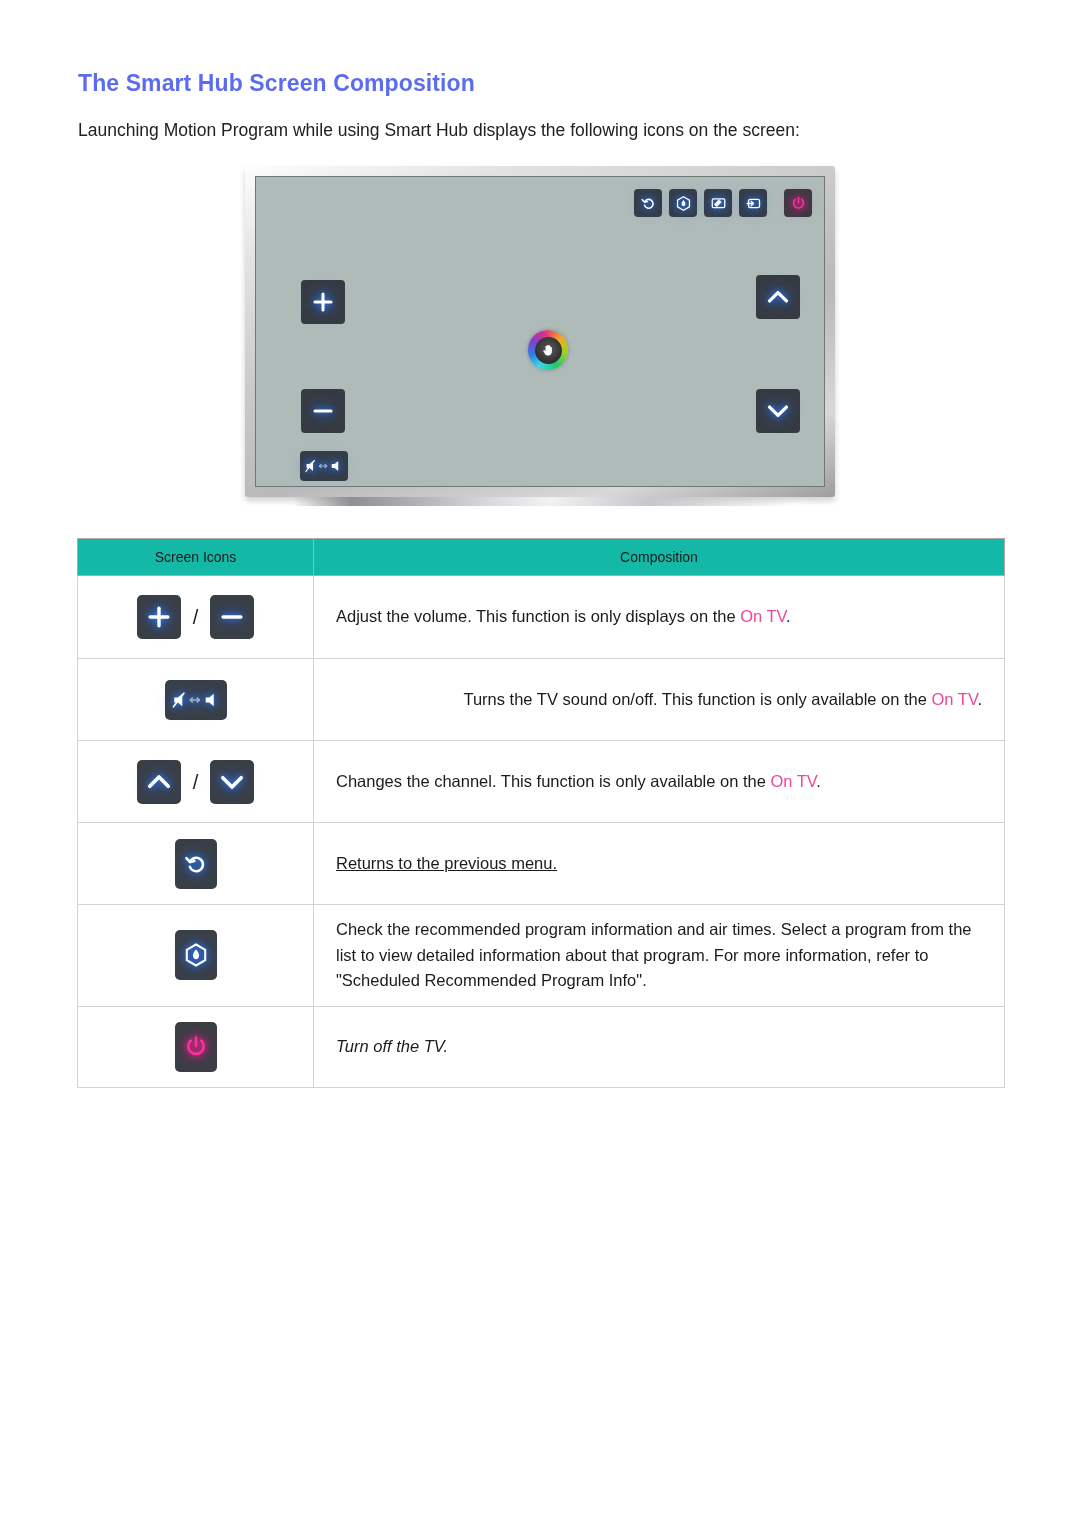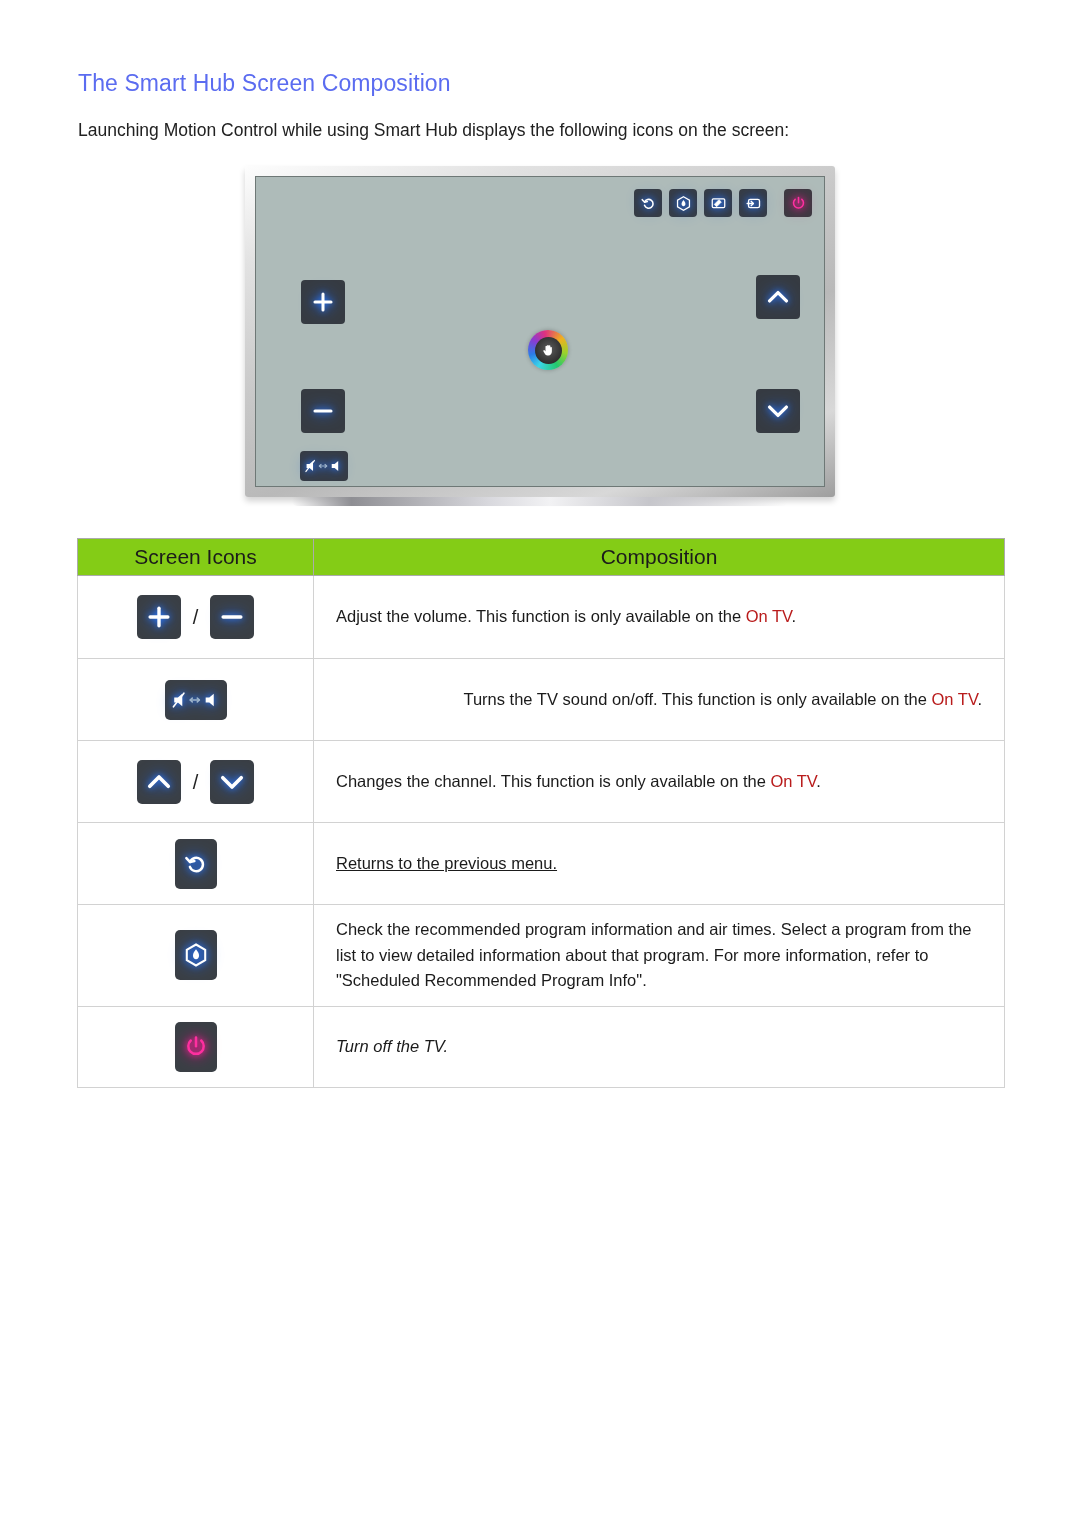--- a/index.html
+++ b/index.html
@@ -14,21 +14,21 @@
   }
 
   .page { position: relative; width: 1080px; height: 1527px; padding: 0; }
 
   
   .doc-title {
     position: absolute;
     left: 78px;
     top: 70px;
     font-size: 23px;
-    font-weight: normal;
+    font-weight: bold;
     color: #5b6cf0;
     letter-spacing: 0.1px;
     white-space: nowrap;
   }
   .doc-intro {
     position: absolute;
     left: 78px;
     top: 120px;
     font-size: 17.5px;
     color: #212121;
@@ -126,42 +126,42 @@
     width: 928px;
     border-collapse: collapse;
     table-layout: fixed;
   }
   .tbl th, .tbl td {
     border: 1px solid #d2d2d2;
     vertical-align: middle;
     background: #ffffff;
   }
   .tbl thead th {
-    background: #84cc16;
+    background: #14b8a6;
     border-color: #ababab;
     font-weight: normal;
-    font-size: 21px;
+    font-size: 14px;
     color: #1b1b1b;
     height: 37px;
     text-align: center;
   }
   .col-icons { width: 236px; }
   .td-icons {
     text-align: center;
     padding: 14px 0;
   }
   .icon-pair { display: flex; align-items: center; justify-content: center; gap: 12px; }
   .slash { font-size: 20px; color: #222; line-height: 1; }
   .td-text {
     padding: 12px 22px 12px 22px;
     font-size: 16.5px;
     line-height: 1.55;
     color: #1b1b1b;
   }
-  .ontv { color: #b91c1c; }
+  .ontv { color: #ec4899; }
 
   
   .chip {
     display: inline-flex;
     align-items: center;
     justify-content: center;
     background: #3a3f45;
     border-radius: 5px;
   }
   .chip-sq { width: 44px; height: 44px; }
@@ -175,21 +175,21 @@
   .row-h-6 td { height: 78px; }
   .row-h-7 td { height: 78px; }
   .row-h-8 td { height: 81px; font-style: italic; }
 </style>
 </head>
 <body>
 
 <div class="page">
 
   <div class="doc-title">The Smart Hub Screen Composition</div>
-  <div class="doc-intro">Launching Motion Control while using Smart Hub displays the following icons on the screen:</div>
+  <div class="doc-intro">Launching Motion Program while using Smart Hub displays the following icons on the screen:</div>
 
   <div class="tv-wrap">
     <div class="tv-outer">
       <div class="tv-screen">
 
         <div class="tv-toprow">
           <div class="sicon">
             <svg class="glow" width="17" height="17" viewBox="0 0 24 24" fill="none" stroke="#fff" stroke-width="2.2" stroke-linecap="round">
               <path d="M6.5 10 A6.2 6.2 0 1 1 6.4 14.6"></path>
               <path d="M3.2 6.6 L6.6 10.3 L10.4 9.3" stroke-linejoin="round"></path>
@@ -291,21 +291,21 @@
             </span>
             <span class="slash">/</span>
             <span class="chip chip-sq">
               <svg class="glow" width="28" height="28" viewBox="0 0 24 24" stroke="#fff" stroke-width="2.9" stroke-linecap="round">
                 <path d="M4.4 12 H19.6"></path>
               </svg>
             </span>
           </div>
         </td>
         <td class="td-text">
-          <span>Adjust the volume. This function is only available on the </span><span class="ontv">On TV</span><span>.</span>
+          <span>Adjust the volume. This function is only displays on the </span><span class="ontv">On TV</span><span>.</span>
         </td>
       </tr>
 
       <tr class="row-h-2">
         <td class="td-icons">
           <div class="icon-pair">
             <span class="chip chip-wide">
               <svg class="glow" width="50" height="22" viewBox="0 0 62 26" fill="none">
                 <g fill="#fff">
                     <path d="M4 10 h4.5 L14 5.2 v15.6 L8.5 16 H4 Z"></path>

